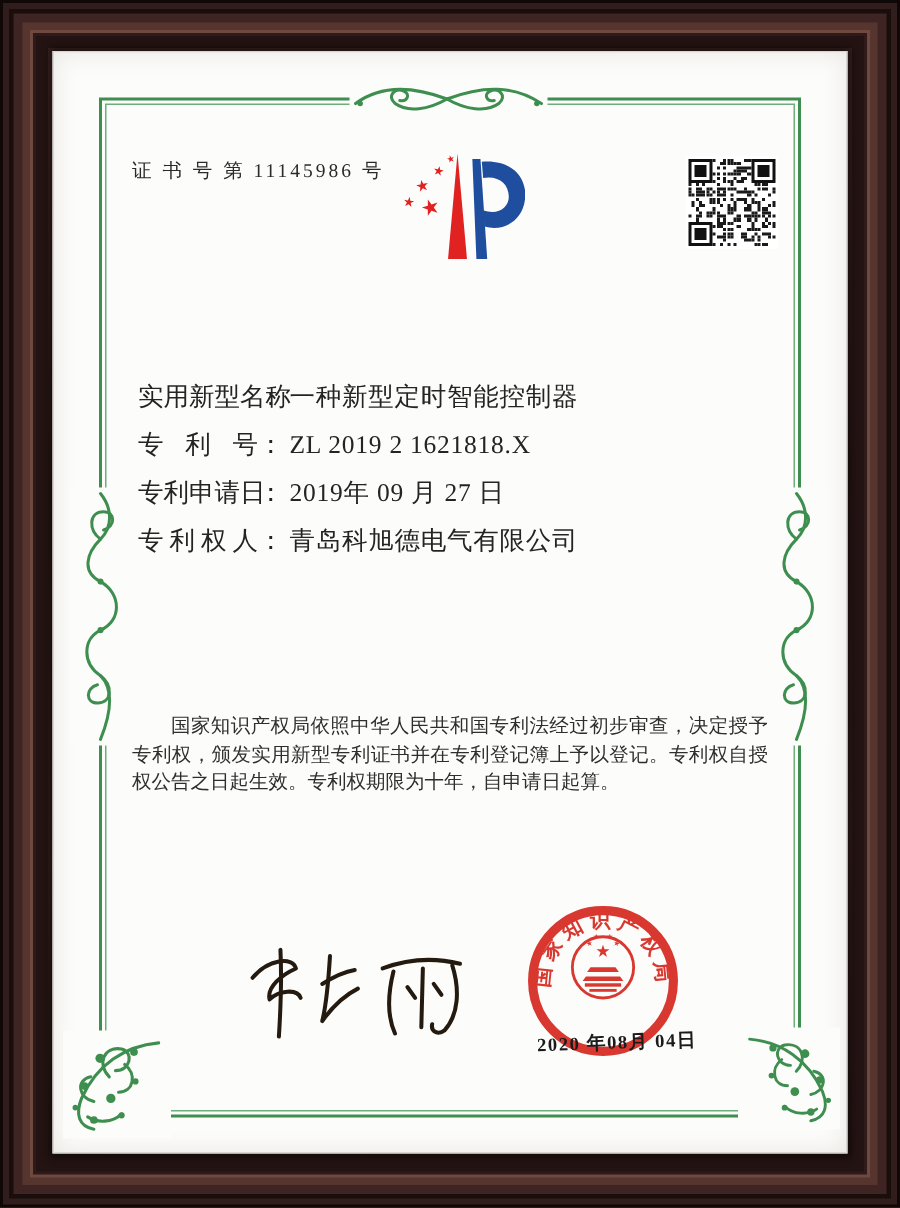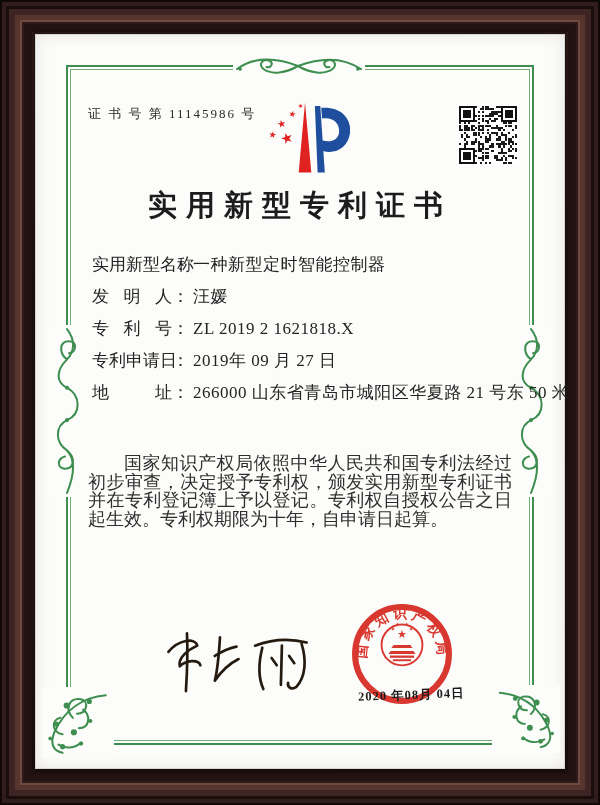--- a/index.html
+++ b/index.html
@@ -45,22 +45,22 @@
   .title{position:absolute;left:0;right:0;top:151px;text-align:center;
     font-size:29px;font-weight:bold;letter-spacing:9px;color:#1c1c1c;}
 
   .fields{position:absolute;left:56px;top:214px;right:56px;color:#242424;font-size:17px;}
   .frow{height:32px;line-height:32px;white-space:nowrap;}
   .flabel{display:inline-block;width:80px;text-align:justify;text-align-last:justify;vertical-align:top;}
   .fcolon{display:inline-block;margin-right:4px;}
   .fvalue{letter-spacing:0.5px;}
   .fpair2{margin-left:36px;}
 
-  .paras{position:absolute;left:52px;right:52px;top:419px;
-    font-size:18px;line-height:18.6px;color:#2e2e2e;text-align:justify;}
+  .paras{position:absolute;left:52px;right:52px;top:440px;
+    font-size:13px;line-height:18.6px;color:#2e2e2e;text-align:justify;}
   .paras p{margin:0;text-indent:2em;}
 
   .signer{position:absolute;left:56px;top:606px;font-family:"Liberation Sans",sans-serif;
     font-size:14.5px;line-height:26px;color:#2b2b2b;font-weight:500;}
   .signature{position:absolute;left:120px;top:590px;width:160px;height:84px;}
 
   .seal{position:absolute;left:313px;top:566px;width:106px;height:106px;opacity:.92;}
   .seal-date{position:absolute;left:322px;top:652px;font-size:12.5px;font-weight:bold;
     color:#1b1b1b;letter-spacing:1px;transform:rotate(-2deg);white-space:nowrap;}
 </style>
@@ -387,37 +387,33 @@
           <div class="mod" style="left: 22.88px; top: 57.68px;"></div>
           <div class="mod" style="left: 27.52px; top: 57.68px;"></div>
           <div class="mod" style="left: 32.16px; top: 57.68px;"></div>
           <div class="mod" style="left: 46.08px; top: 57.68px;"></div>
           <div class="mod" style="left: 48.4px; top: 57.68px;"></div>
           <div class="mod" style="left: 50.72px; top: 57.68px;"></div>
           <div class="mod" style="left: 53.04px; top: 57.68px;"></div>
         </div>
     </div>
 
-    <div class="title">实用新型专利证书</div>
 
     <div class="fields">
       <div class="frow">
         <span class="flabel">实用新型名称</span><span class="fcolon">：</span><span class="fvalue">一种新型定时智能控制器</span>
-      </div>
-      <div class="frow">
-        <span class="flabel">发明人</span><span class="fcolon">：</span><span class="fvalue">汪媛</span>
       </div>
       <div class="frow">
         <span class="flabel">专利号</span><span class="fcolon">：</span><span class="fvalue">ZL 2019 2 1621818.X</span>
       </div>
       <div class="frow">
         <span class="flabel">专利申请日</span><span class="fcolon">：</span><span class="fvalue">2019年 09 月 27 日</span>
       </div>
       <div class="frow">
-        <span class="flabel">地址</span><span class="fcolon">：</span><span class="fvalue">266000 山东省青岛市城阳区华夏路 21 号东 50 米</span>
+        <span class="flabel">专利权人</span><span class="fcolon">：</span><span class="fvalue">青岛科旭德电气有限公司</span>
       </div>
     </div>
 
     <div class="paras">
       <p>国家知识产权局依照中华人民共和国专利法经过初步审查，决定授予专利权，颁发实用新型专利证书并在专利登记簿上予以登记。专利权自授权公告之日起生效。专利权期限为十年，自申请日起算。</p>
     </div>
 
 
     <div class="signature">
       <svg viewBox="0 0 155 72">

